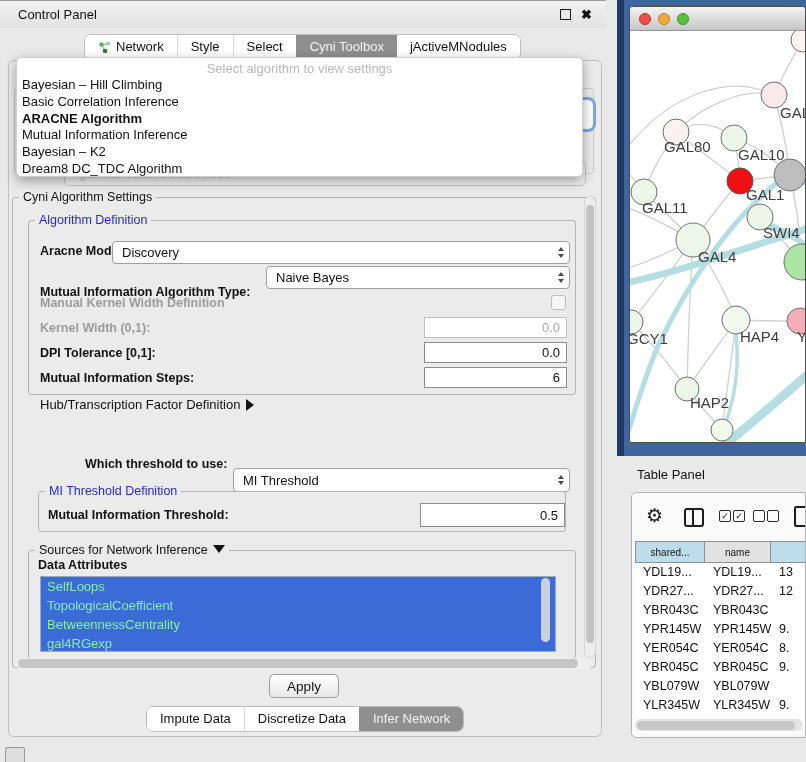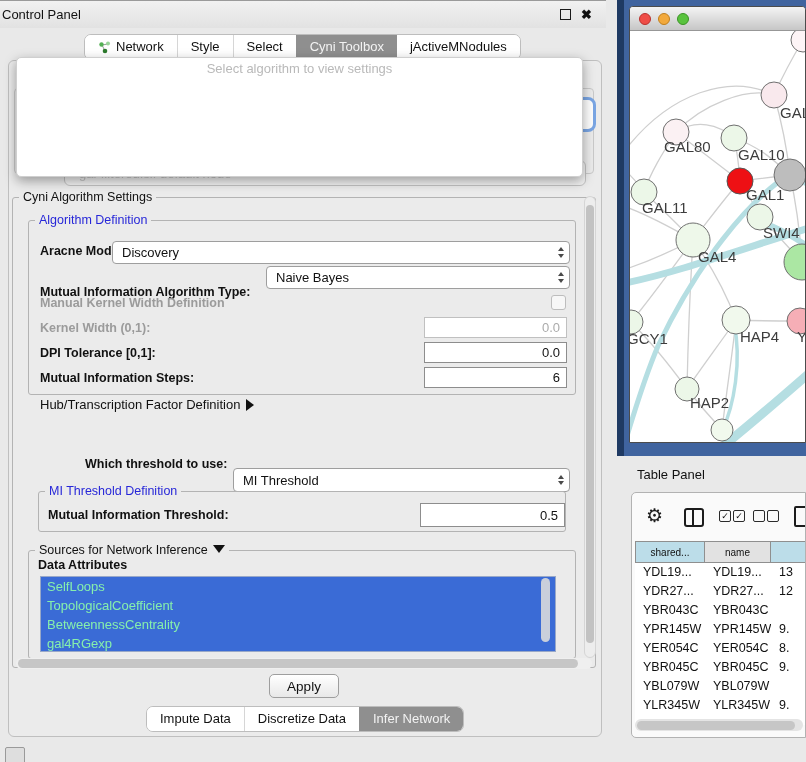--- a/index.html
+++ b/index.html
@@ -3,21 +3,21 @@
 <meta charset="utf-8">
 <style>
   html,body{margin:0;padding:0;}
   .app{position:relative;width:806px;height:762px;overflow:hidden;background:#e9e9e9;
        font-family:"Liberation Sans",sans-serif;color:#111;}
   .abs{position:absolute;}
 
   
   .cp-titlebar{left:0;top:5;width:606px;height:27px;background:linear-gradient(#f1f1f1,#e2e2e2);
     border-top:1px solid #9a9a9a;display:flex;align-items:center;font-size:13px;}
-  .cp-title{padding-left:2px;}
+  .cp-title{padding-left:18px;}
   .cp-icons{margin-left:auto;display:flex;align-items:center;gap:10px;padding-right:14px;}
   .float-box{width:9px;height:9px;border:1.5px solid #1a1a1a;display:inline-block;}
   .close-x{font-size:13px;font-weight:bold;line-height:1;}
 
   
   .tabstrip{display:flex;border:1px solid #bdbdbd;border-radius:7px;overflow:hidden;background:#fff;
     height:24px;line-height:24px;font-size:13px;}
   .tab{padding:0 13px;background:#fff;display:flex;align-items:center;gap:5px;cursor:default;border-left:1px solid #d6d6d6;}
   .tab:first-child{border-left:none;}
   .tab.active{background:#8f8f8f;color:#f3f3f3;border-left-color:#8f8f8f;}
@@ -374,15 +374,23 @@
           </div>
         </div>
     </div>
     <div class="tp-hscroll">
         <div class="tp-hscroll-thumb"></div>
       </div>
   </div>
 
   <div class="abs dropdown">
     <div class="dd-placeholder">Select algorithm to view settings</div>
+    <div id="ddItems">
+        <div class="dd-item">Bayesian – Hill Climbing</div>
+        <div class="dd-item">Basic Correlation Inference</div>
+        <div class="dd-item bold">ARACNE Algorithm</div>
+        <div class="dd-item">Mutual Information Inference</div>
+        <div class="dd-item">Bayesian – K2</div>
+        <div class="dd-item">Dream8 DC_TDC Algorithm</div>
+      </div>
   </div>
 
 </div>
 
 </body></html>

